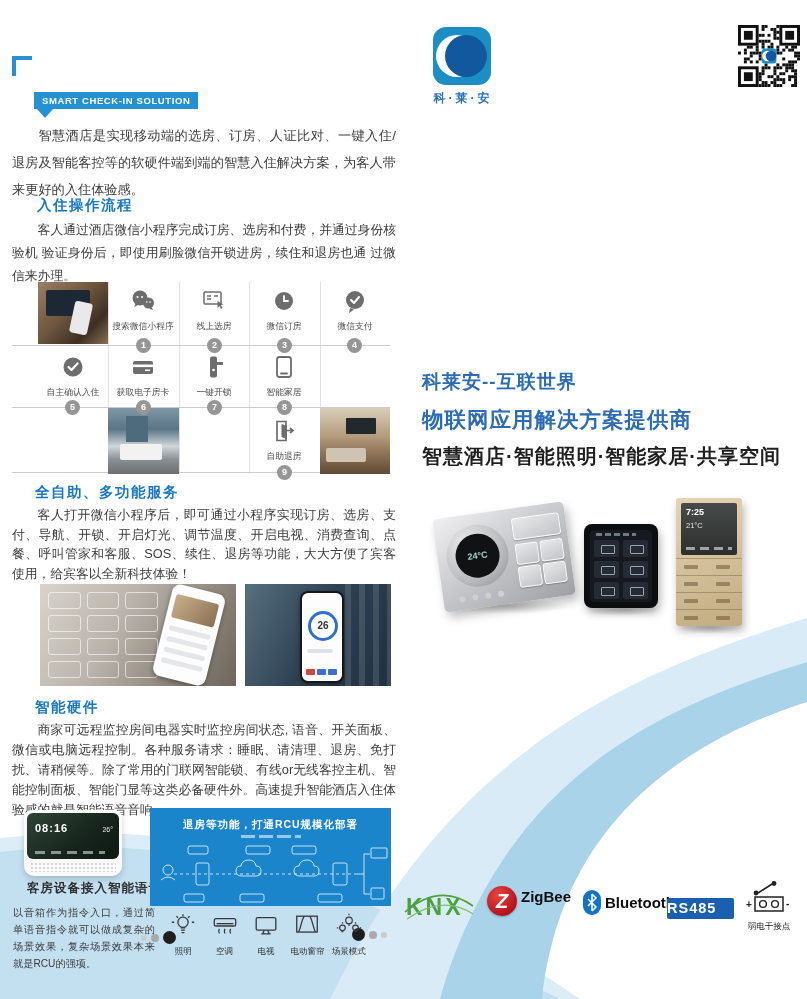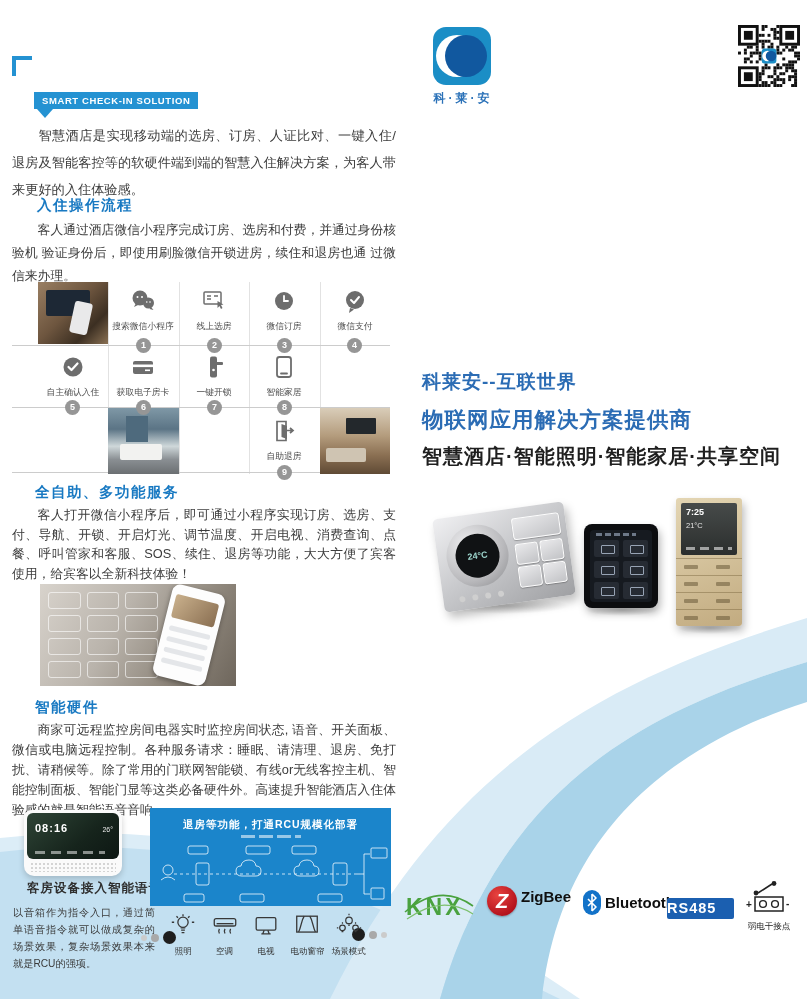--- a/index.html
+++ b/index.html
@@ -416,20 +416,30 @@
         <div></div>
     </div>
     <div class="phone" style="left:122px;top:4px;width:54px;height:94px;transform:rotate(14deg);">
       <div style="position:absolute;left:5px;top:10px;width:44px;height:24px;background:linear-gradient(120deg,#c9b08c,#8a6f52);border-radius:3px;"></div>
       <div style="position:absolute;left:6px;top:42px;width:42px;height:5px;background:#e4e6e9;border-radius:2px;"></div>
       <div style="position:absolute;left:6px;top:53px;width:42px;height:5px;background:#e4e6e9;border-radius:2px;"></div>
       <div style="position:absolute;left:6px;top:64px;width:42px;height:5px;background:#e4e6e9;border-radius:2px;"></div>
       <div style="position:absolute;left:6px;top:75px;width:42px;height:5px;background:#e4e6e9;border-radius:2px;"></div>
     </div>
   </div>
+  <div class="abs img-right z1">
+    <div style="position:absolute;right:0;top:0;width:46px;height:102px;background:repeating-linear-gradient(90deg,rgba(255,255,255,.12) 0 6px,transparent 6px 14px);"></div>
+    <div class="phone" style="left:55px;top:7px;width:40px;height:88px;border:2px solid #14181d;">
+      <div class="dial" style="left:6px;top:18px;width:24px;height:24px;font-size:10px;line-height:24px;">26</div>
+      <div style="position:absolute;left:5px;top:56px;width:26px;height:4px;background:#dfe2e6;border-radius:2px;"></div>
+      <div style="position:absolute;left:4px;bottom:6px;width:9px;height:6px;background:#d8433d;border-radius:1px;"></div>
+      <div style="position:absolute;left:15px;bottom:6px;width:9px;height:6px;background:#3e6fd0;border-radius:1px;"></div>
+      <div style="position:absolute;left:26px;bottom:6px;width:9px;height:6px;background:#3e6fd0;border-radius:1px;"></div>
+    </div>
+  </div>
 
   <h2 class="abs sec z1" style="left:35px;top:698px;margin:0">智能硬件</h2>
   <p class="abs body-p z1" style="left:12px;top:720px;line-height:20px;margin:0">商家可远程监控房间电器实时监控房间状态, 语音、开关面板、微信或电脑远程控制。各种服务请求：睡眠、请清理、退房、免打扰、请稍候等。除了常用的门联网智能锁、有线or无线客控主机、智能控制面板、智能门显等这类必备硬件外。高速提升智能酒店入住体验感的就是智能语音音响。</p>
 
   <div class="abs speaker z1">
     <div class="spk-screen">
       <div class="spk-time">08:16</div>
       <div class="spk-temp">26°</div>
       <div class="spk-row"></div>
     </div>

